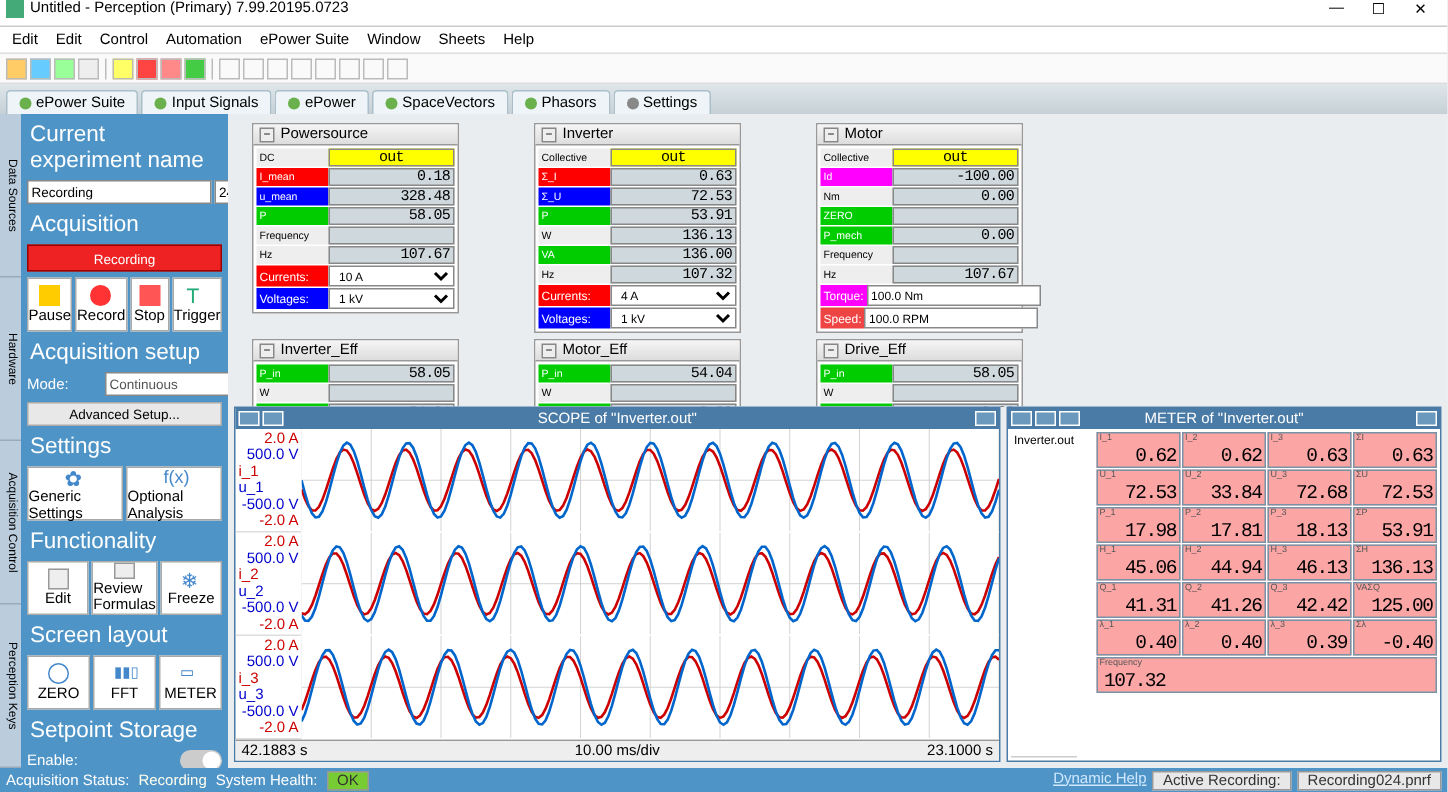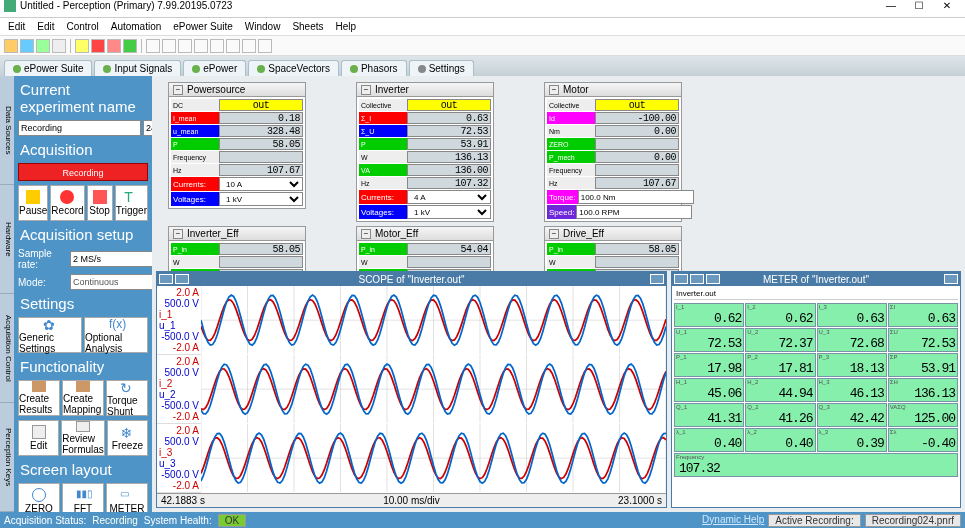--- a/index.html
+++ b/index.html
@@ -49,24 +49,24 @@
 .hbtn{width:14px;height:10px;background:#6b98bd;border:1px solid #fff;cursor:pointer}
 .scope-body{flex:1;display:flex;position:relative;overflow:hidden}
 .scope-y{width:44px;display:flex;flex-direction:column}
 .scope-ch{flex:1;border-bottom:1px solid #ddd;display:flex;flex-direction:column;justify-content:space-between;align-items:flex-end;padding:1px 2px;font-size:8px}
 .scope-ch .chl{color:#c00;writing-mode:horizontal-tb}
 .scope-plot{flex:1;background:#fff;position:relative}
 .wave{position:absolute;left:0;right:0;height:33%;overflow:hidden}
 .wave svg{width:100%;height:100%}
 .scope-x{height:14px;background:#eee;border-top:1px solid #999;display:flex;justify-content:space-between;font-size:8px;padding:0 4px;align-items:center}
 .meter{width:290px;border:1px solid #4a7ba6;background:#fff;display:flex;flex-direction:column}
-.meter-body{flex:1;display:flex;flex-direction:column;padding:2px;gap:3px}
+.meter-body{flex:1;display:flex;padding:2px;gap:13px}
 .meter-h2{font-size:8px;padding:1px 2px;border-bottom:1px solid #ccc}
 .mgrid{flex:1;display:grid;grid-template-columns:repeat(4,1fr);grid-auto-rows:24px;gap:1px}
-.mcell{background:#86efac;border:1px solid #7893a5;position:relative}
+.mcell{background:#fca5a5;border:1px solid #7893a5;position:relative}
 .mcell .ml{position:absolute;top:0;left:1px;font-size:6px;color:#555}
 .mcell .mv{position:absolute;bottom:0;right:2px;font-family:"Courier New",monospace;font-size:13px;letter-spacing:-1px}
 .mcell.wide4{grid-column:span 4}
 .statusbar{height:16px;background:#4e94c7;display:flex;align-items:center;color:#fff;font-size:9px;padding:0 4px;gap:6px}
 .statusbar .right{margin-left:auto;display:flex;gap:4px}
 .statusbar .chip{background:#e8e8e8;color:#333;padding:0 6px;border:1px solid #999}
 </style>
 </head>
 <body>
 
@@ -167,53 +167,36 @@
           <div class="ic" style="background:#f55"></div>
           <span>Stop</span>
         </div>
       <div class="sq">
           <div class="ic" style="color:#2a7;font-size:14px;line-height:14px">T</div>
           <span>Trigger</span>
         </div>
     </div>
     <div class="lp-head">Acquisition setup</div>
     <div class="lp-row" style="color:#fff;font-size:8px">
-        <span style="flex:0 0 50px">Sample rate:</span>
-        <input class="lp-in" value="2 MS/s" style="">
-      </div>
-    <div class="lp-row" style="color:#fff;font-size:8px">
         <span style="flex:0 0 50px">Mode:</span>
         <input class="lp-in" disabled="" value="Continuous" style="">
       </div>
+    <div class="wide">Advanced Setup...</div>
     <div class="lp-head">Settings</div>
     <div class="btnrow">
       <div class="sq">
           <div class="ic" style="color:#48c;font-size:14px">✿</div>
           <span>Generic Settings</span>
         </div>
       <div class="sq">
           <div class="ic" style="color:#48c;font-size:12px">f(x)</div>
           <span>Optional Analysis</span>
         </div>
     </div>
     <div class="lp-head">Functionality</div>
-    <div class="btnrow">
-      <div class="sq">
-          <div class="ic" style="background:#c96"></div>
-          <span>Create Results</span>
-        </div>
-      <div class="sq">
-          <div class="ic" style="background:#c96"></div>
-          <span>Create Mapping</span>
-        </div>
-      <div class="sq">
-          <div class="ic" style="color:#48c;font-size:14px">↻</div>
-          <span>Torque Shunt</span>
-        </div>
-    </div>
     <div class="btnrow">
       <div class="sq">
           <div class="ic" style="background:#eee;border:1px solid #999"></div>
           <span>Edit</span>
         </div>
       <div class="sq">
           <div class="ic" style="background:#eee;border:1px solid #999"></div>
           <span>Review Formulas</span>
         </div>
       <div class="sq">
@@ -372,21 +355,21 @@
                 <div class="brow">
                   <div class="blbl" style="background:#eee;color:#000">Hz</div>
                   <div class="bval">107.67</div>
                 </div>
               </div>
             <div class="brow2">
                 <div class="blbl2" style="background:#f0f">Torque:</div>
                 <input class="bsel" value="100.0 Nm" style="">
               </div>
             <div class="brow2">
-                <div class="blbl2" style="background:#6d28d9">Speed:</div>
+                <div class="blbl2" style="background:#ef4444">Speed:</div>
                 <input class="bsel" value="100.0 RPM" style="">
               </div>
           </div>
         </div>
       </div>
       <div class="diag-row">
         <div class="block">
             <div class="block-h">
               <span class="plus">−</span>
               <span>Inverter_Eff</span>
@@ -585,21 +568,21 @@
               <div class="mcell">
                 <span class="ml">ΣI</span>
                 <span class="mv">0.63</span>
               </div>
               <div class="mcell">
                 <span class="ml">U_1</span>
                 <span class="mv">72.53</span>
               </div>
               <div class="mcell">
                 <span class="ml">U_2</span>
-                <span class="mv">72.37</span>
+                <span class="mv">33.84</span>
               </div>
               <div class="mcell">
                 <span class="ml">U_3</span>
                 <span class="mv">72.68</span>
               </div>
               <div class="mcell">
                 <span class="ml">ΣU</span>
                 <span class="mv">72.53</span>
               </div>
               <div class="mcell">

